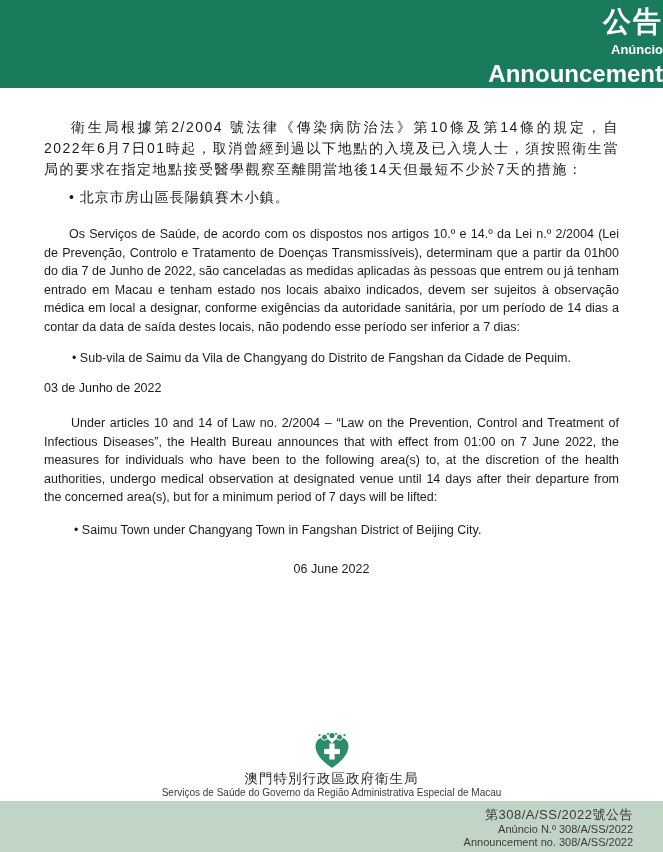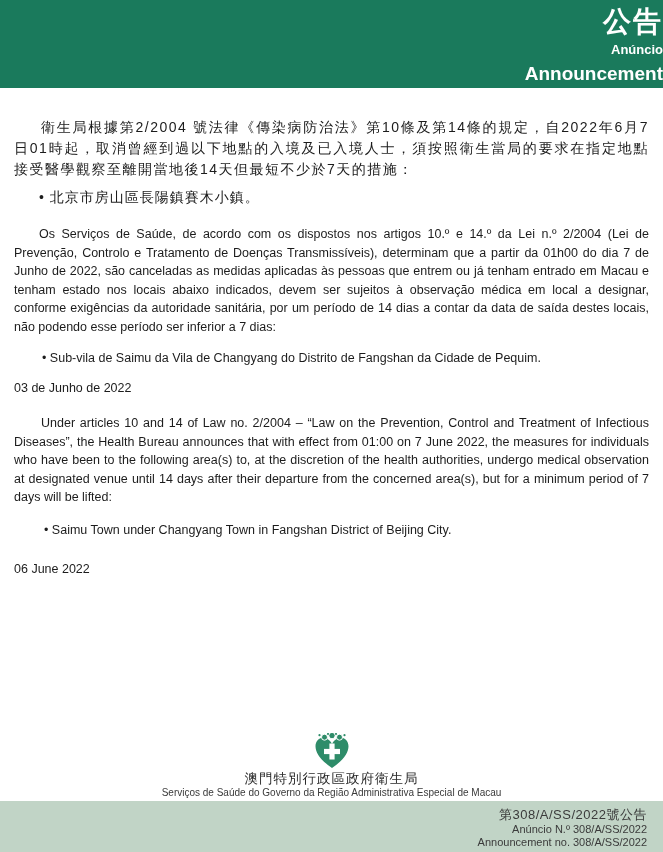--- a/index.html
+++ b/index.html
@@ -22,24 +22,24 @@
 
   
   .header{
     width:100%;height:88px;
     background:var(--header_bg);
     color:#ffffff;text-align:right;
     padding-top:5px;
   }
   .h-zh{font-size:28px;font-weight:bold;line-height:33px;letter-spacing:2px;}
   .h-pt{font-size:13px;font-weight:bold;line-height:24px;}
-  .h-en{font-size:19px;font-weight:bold;line-height:24px;}
+  .h-en{font-size:24px;font-weight:bold;line-height:24px;}
 
   
-  .content{margin:0 14px;}
+  .content{margin:0 44px;}
   .para{text-align:justify;}
   .zh-para{
     margin-top:29px;
     font-size:14px;line-height:21px;letter-spacing:1.5px;
     text-indent:27px;
   }
   .zh-bullet{margin-top:7px;padding-left:25px;font-size:14px;line-height:21px;letter-spacing:1px;}
   .zh-date{margin-top:13px;font-size:14px;line-height:21px;}
 
   .pt-para{
@@ -49,39 +49,39 @@
   }
   .pt-bullet{margin-top:13px;padding-left:28px;font-size:12.5px;line-height:18px;}
   .pt-date{margin-top:12px;font-size:12.5px;line-height:18px;}
 
   .en-para{
     margin-top:17px;
     font-size:12.5px;line-height:18.5px;
     text-indent:27px;
   }
   .en-bullet{margin-top:14px;padding-left:30px;font-size:12.5px;line-height:18px;}
-  .en-date{margin-top:21px;font-size:12.5px;line-height:18px;}
+  .en-date{margin-top:21px;font-size:12.5px;line-height:18px;text-align:center;}
 
   
   .logo-block{
     position:absolute;left:0;right:0;bottom:51px;
     text-align:center;
     padding-bottom:2px;
   }
   .logo-icon{display:block;margin:0 auto 1px auto;color:var(--logo_green);}
   .org-zh{font-size:13.5px;line-height:16px;letter-spacing:1px;color:#2a2a2a;}
   .org-pt{font-size:10px;line-height:12px;color:#3a3a3a;}
 
   
   .footer{
     position:absolute;left:0;right:0;bottom:0;
     height:51px;
     background:var(--footer_bg);
     text-align:right;
-    padding:6px 16px 0 0;
+    padding:6px 30px 0 0;
     color:var(--footer_text);
   }
   .ref-zh{font-size:13px;line-height:16px;letter-spacing:0.5px;}
   .ref-pt{font-size:11px;line-height:13px;}
   .ref-en{font-size:11px;line-height:13px;}
 </style>
 </head>
 <body>
 
 <div class="page">

